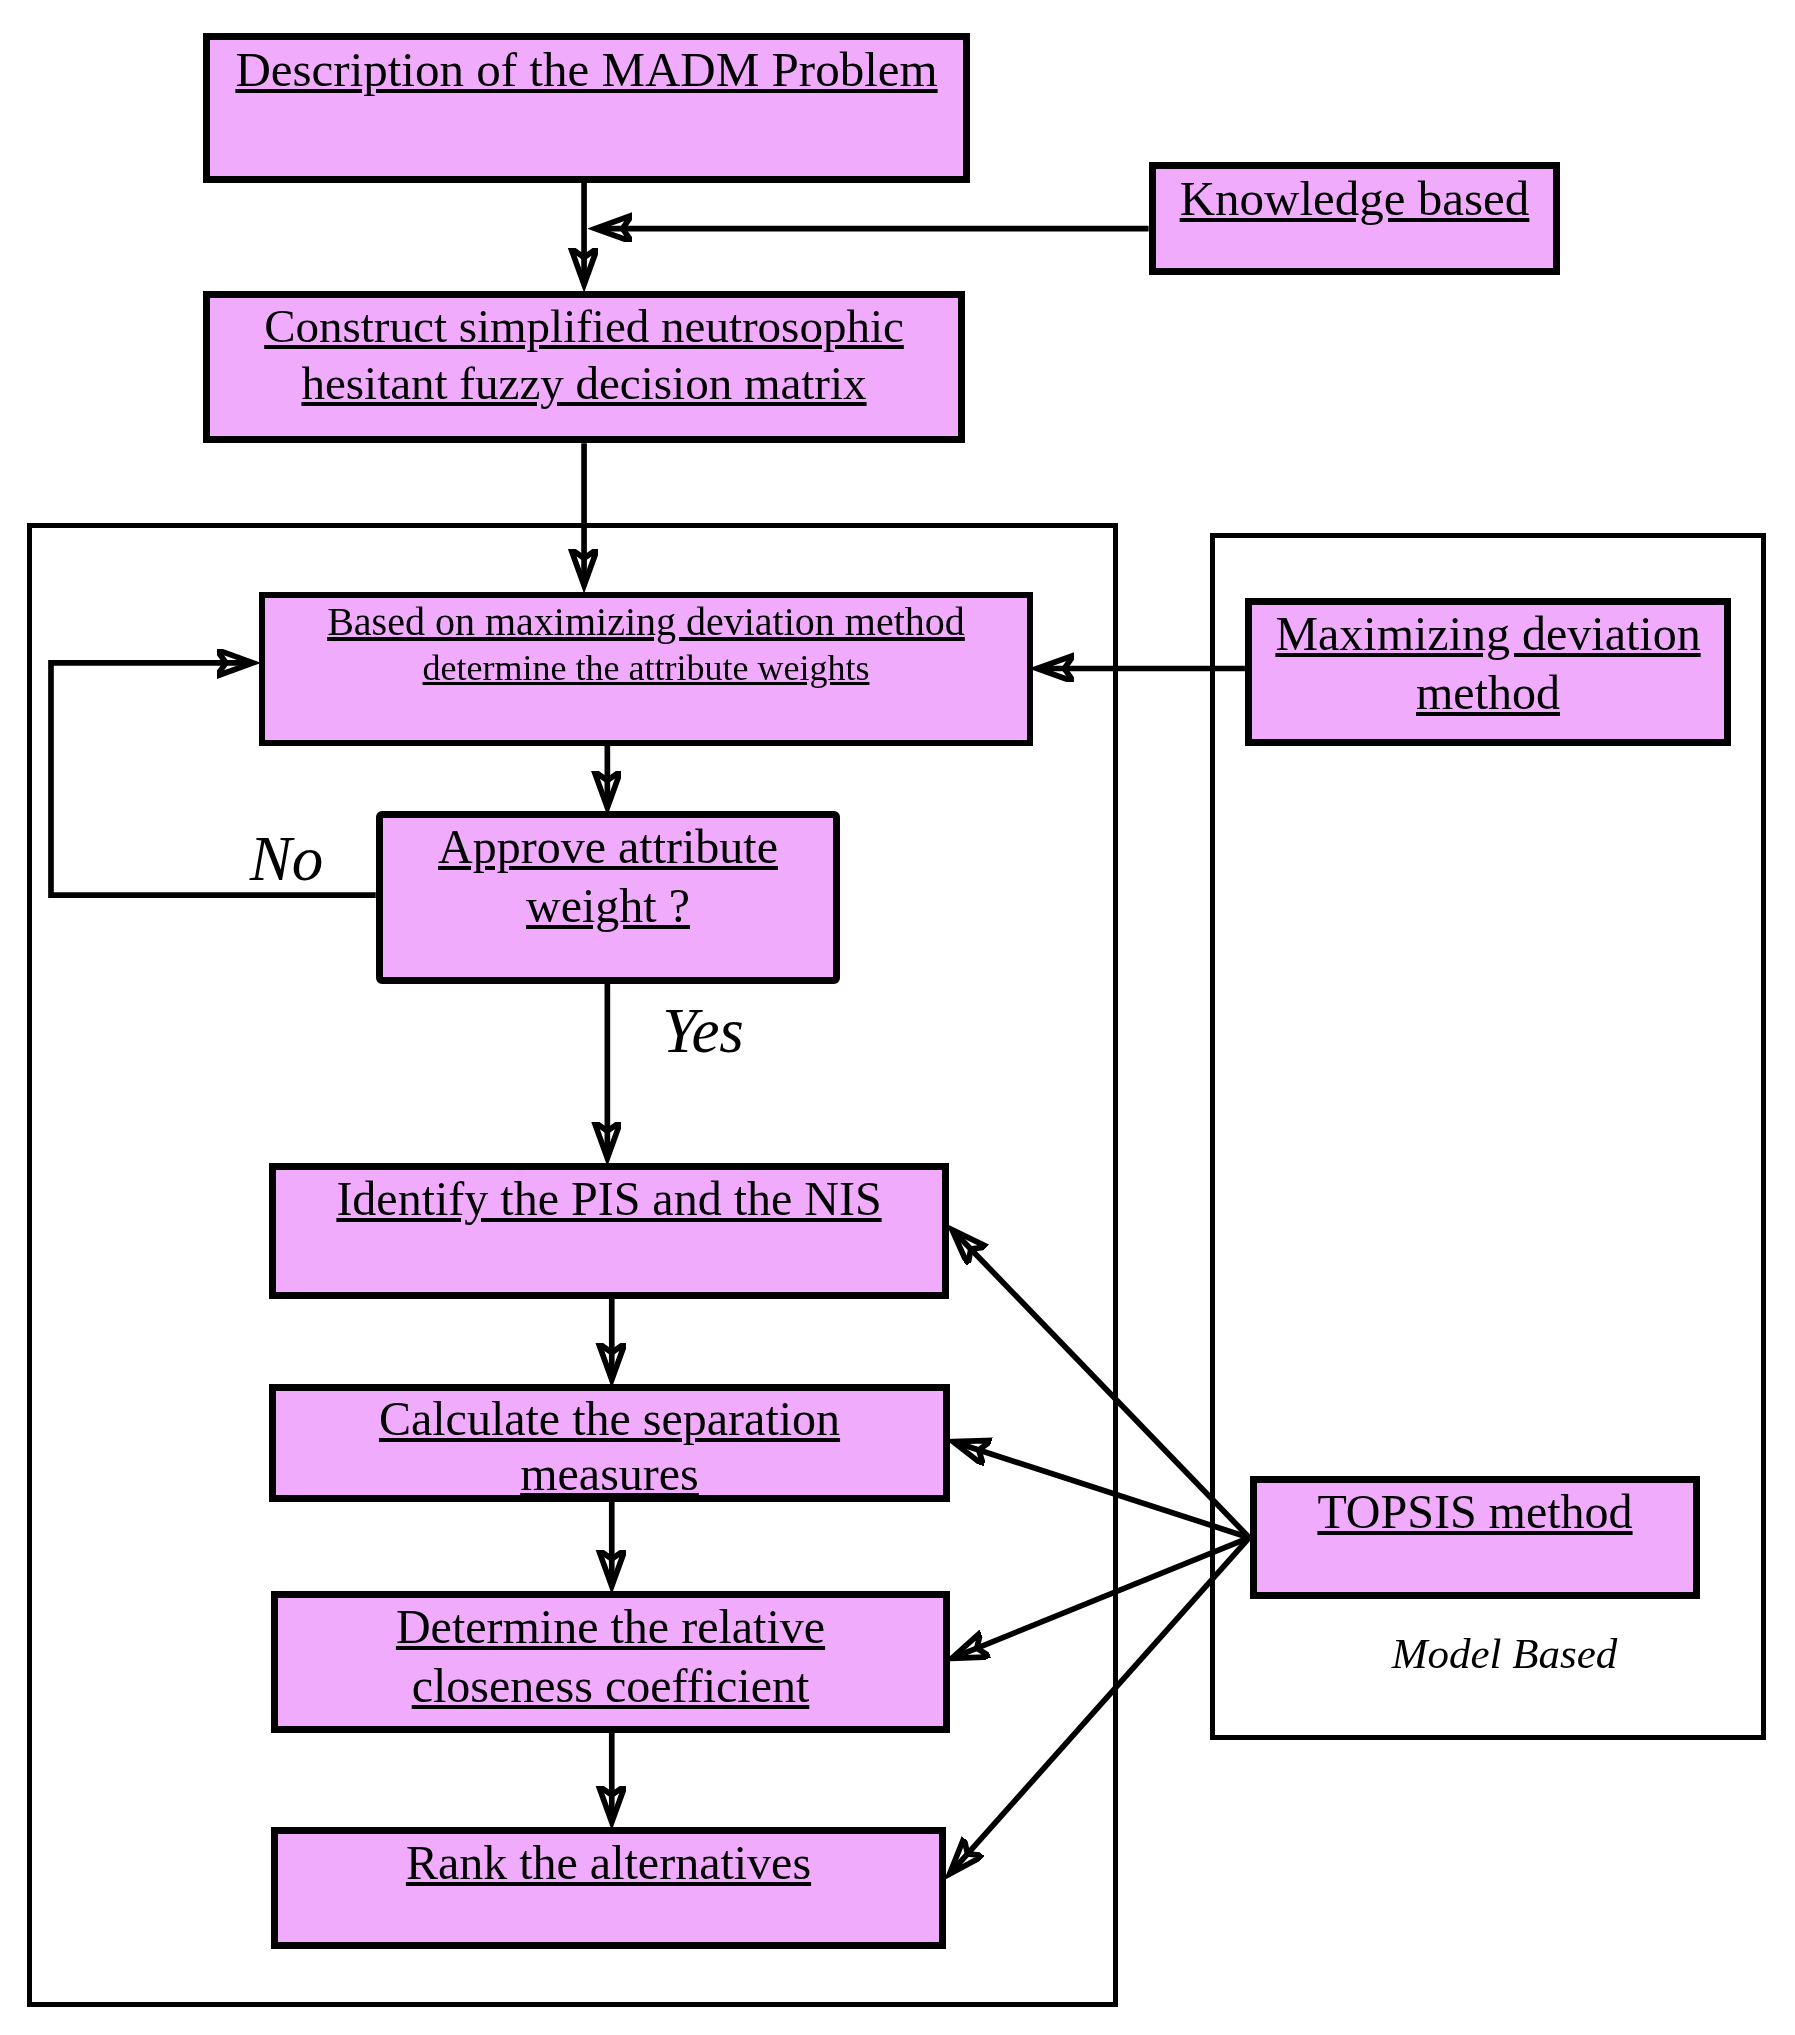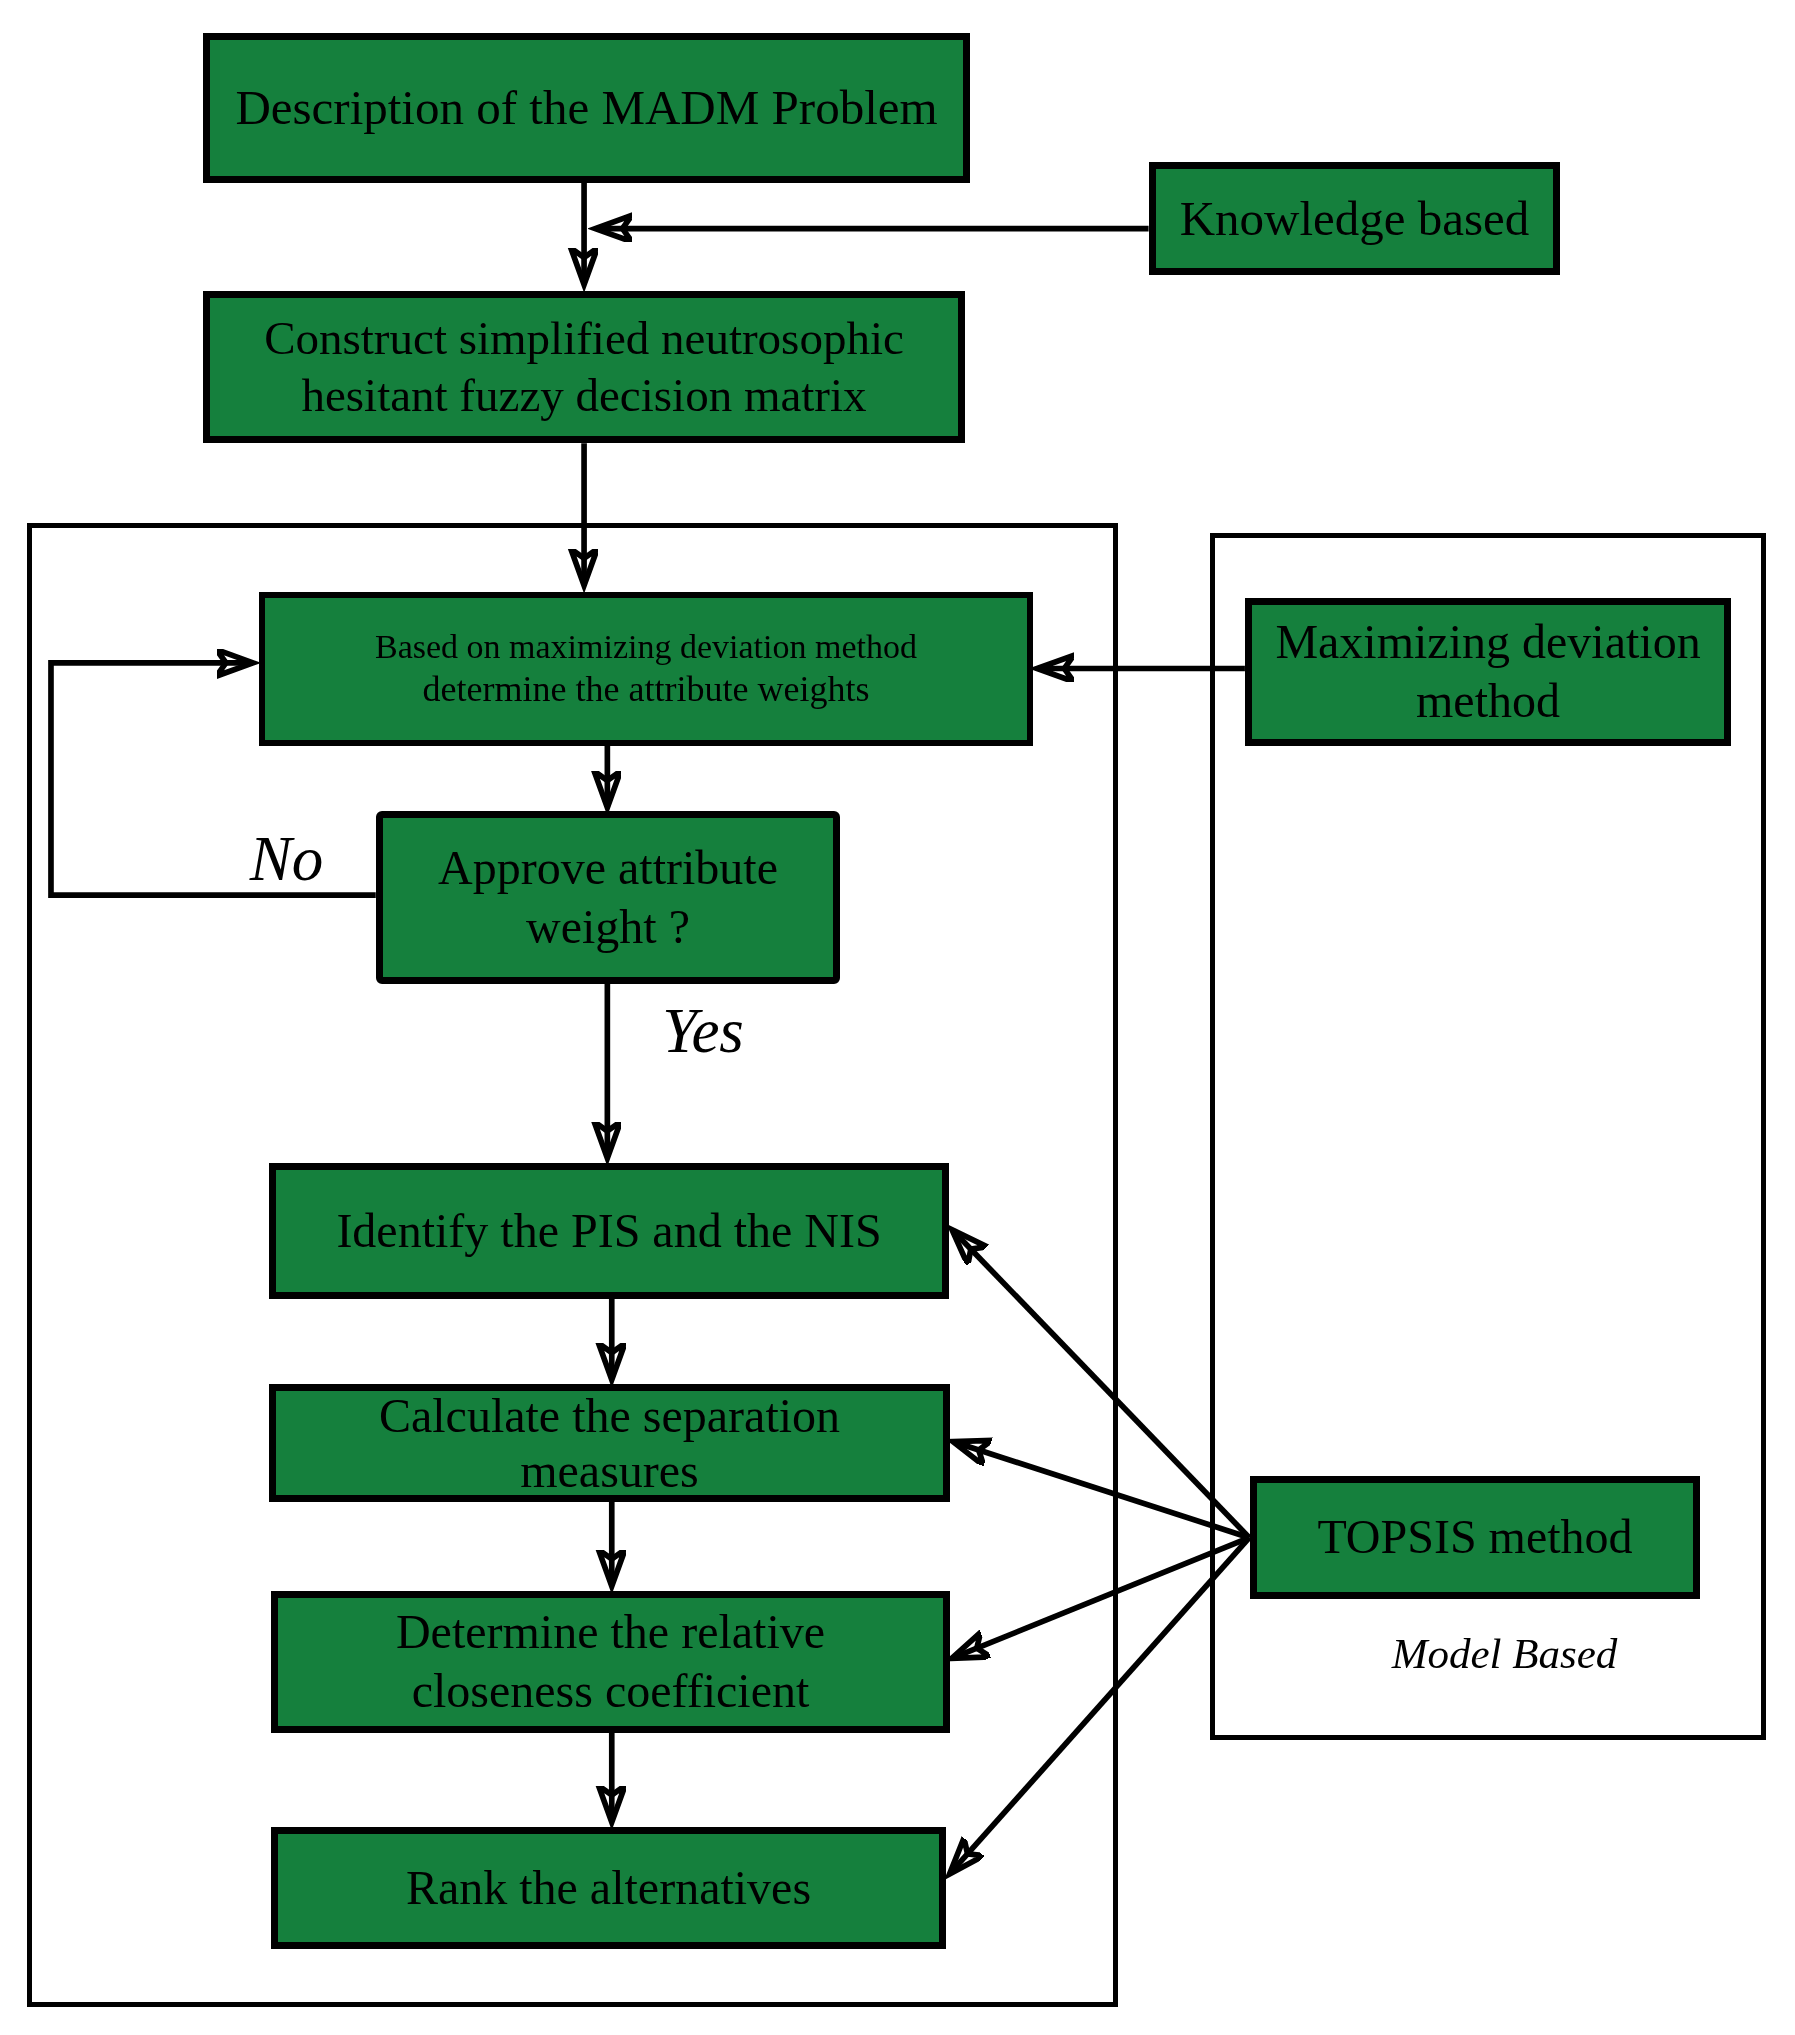--- a/index.html
+++ b/index.html
@@ -18,36 +18,37 @@
   .container {
     position: absolute;
     border: 5px solid #000000;
     box-sizing: border-box;
     background: transparent;
   }
   .box {
     position: absolute;
     border: 7px solid #000000;
     box-sizing: border-box;
-    background: #15803d;
+    background: #f0abfc;
     display: flex;
     flex-direction: column;
     align-items: center;
-    justify-content: center;
+    justify-content: flex-start;
     text-align: center;
     line-height: 1.22;
     font-size: 48px;
     z-index: 2;
+    text-decoration: underline;
   }
   .box span { display: block; }
   .thin-border { border-width: 6.3px; }
   .fs78 { font-size: 49px; }
   .fs74 { font-size: 47px; }
   .tight { line-height: 1.15; }
-  .l1 { font-size: 34px; }
+  .l1 { font-size: 40px; }
   .l2 { font-size: 36px; }
   .float-label {
     position: absolute;
     text-align: center;
     font-size: 63px;
     line-height: 1;
     z-index: 3;
     font-style: italic;
   }
   .italic { font-style: italic; font-size: 43px; }

